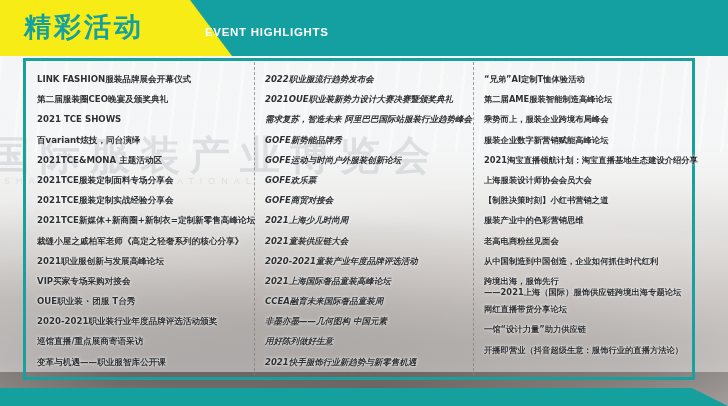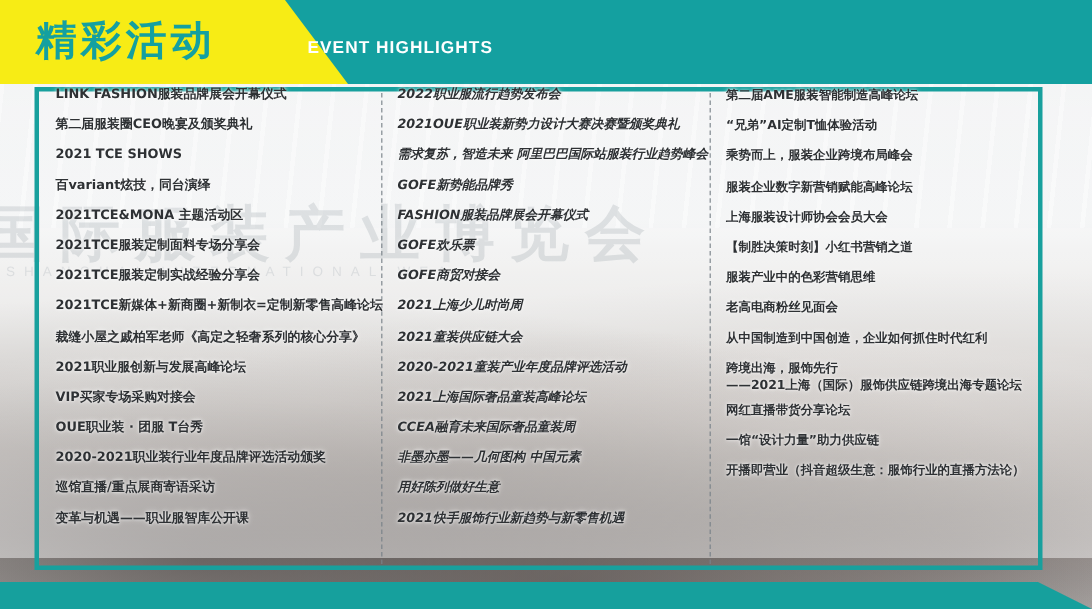--- a/index.html
+++ b/index.html
@@ -96,20 +96,21 @@
     background:#16a09d;
     clip-path:polygon(0 0, 692px 0, 728px 18px, 0 18px);
   }
 
   
   .cols{
     position:absolute;left:23px;top:58px;width:672px;height:322px;
   }
   .col{
     position:absolute;top:0;height:322px;
+    padding-top:16px;
     box-sizing:border-box;
   }
   #col1{left:14px;width:222px;}
   #col2{left:242px;width:212px;font-style:italic;}
   #col3{left:461px;width:208px;}
 
   .item{
     color:#2e3134;
     font-size:8.6px;
     line-height:11px;
@@ -159,37 +160,38 @@
         <div class="item">OUE职业装 · 团服 T台秀</div>
         <div class="item">2020-2021职业装行业年度品牌评选活动颁奖</div>
         <div class="item">巡馆直播/重点展商寄语采访</div>
         <div class="item">变革与机遇——职业服智库公开课</div>
       </div>
     <div class="col" id="col2">
         <div class="item">2022职业服流行趋势发布会</div>
         <div class="item">2021OUE职业装新势力设计大赛决赛暨颁奖典礼</div>
         <div class="item">需求复苏，智造未来 阿里巴巴国际站服装行业趋势峰会</div>
         <div class="item">GOFE新势能品牌秀</div>
-        <div class="item">FASHION服装品牌展会开幕仪式</div>
+        <div class="item">GOFE运动与时尚户外服装创新论坛</div>
         <div class="item">GOFE欢乐票</div>
         <div class="item">GOFE商贸对接会</div>
         <div class="item">2021上海少儿时尚周</div>
         <div class="item">2021童装供应链大会</div>
         <div class="item">2020-2021童装产业年度品牌评选活动</div>
         <div class="item">2021上海国际奢品童装高峰论坛</div>
         <div class="item">CCEA融育未来国际奢品童装周</div>
         <div class="item">非墨亦墨——几何图构 中国元素</div>
         <div class="item">用好陈列做好生意</div>
         <div class="item">2021快手服饰行业新趋势与新零售机遇</div>
       </div>
     <div class="col" id="col3">
+        <div class="item">“兄弟”AI定制T恤体验活动</div>
         <div class="item">第二届AME服装智能制造高峰论坛</div>
-        <div class="item">“兄弟”AI定制T恤体验活动</div>
         <div class="item">乘势而上，服装企业跨境布局峰会</div>
         <div class="item">服装企业数字新营销赋能高峰论坛</div>
+        <div class="item">2021淘宝直播领航计划：淘宝直播基地生态建设介绍分享</div>
         <div class="item">上海服装设计师协会会员大会</div>
         <div class="item">【制胜决策时刻】小红书营销之道</div>
         <div class="item">服装产业中的色彩营销思维</div>
         <div class="item">老高电商粉丝见面会</div>
         <div class="item">从中国制造到中国创造，企业如何抓住时代红利</div>
         <div class="item two-line">跨境出海，服饰先行<br>——2021上海（国际）服饰供应链跨境出海专题论坛</div>
         <div class="item">网红直播带货分享论坛</div>
         <div class="item">一馆“设计力量”助力供应链</div>
         <div class="item">开播即营业（抖音超级生意：服饰行业的直播方法论）</div>
       </div>

